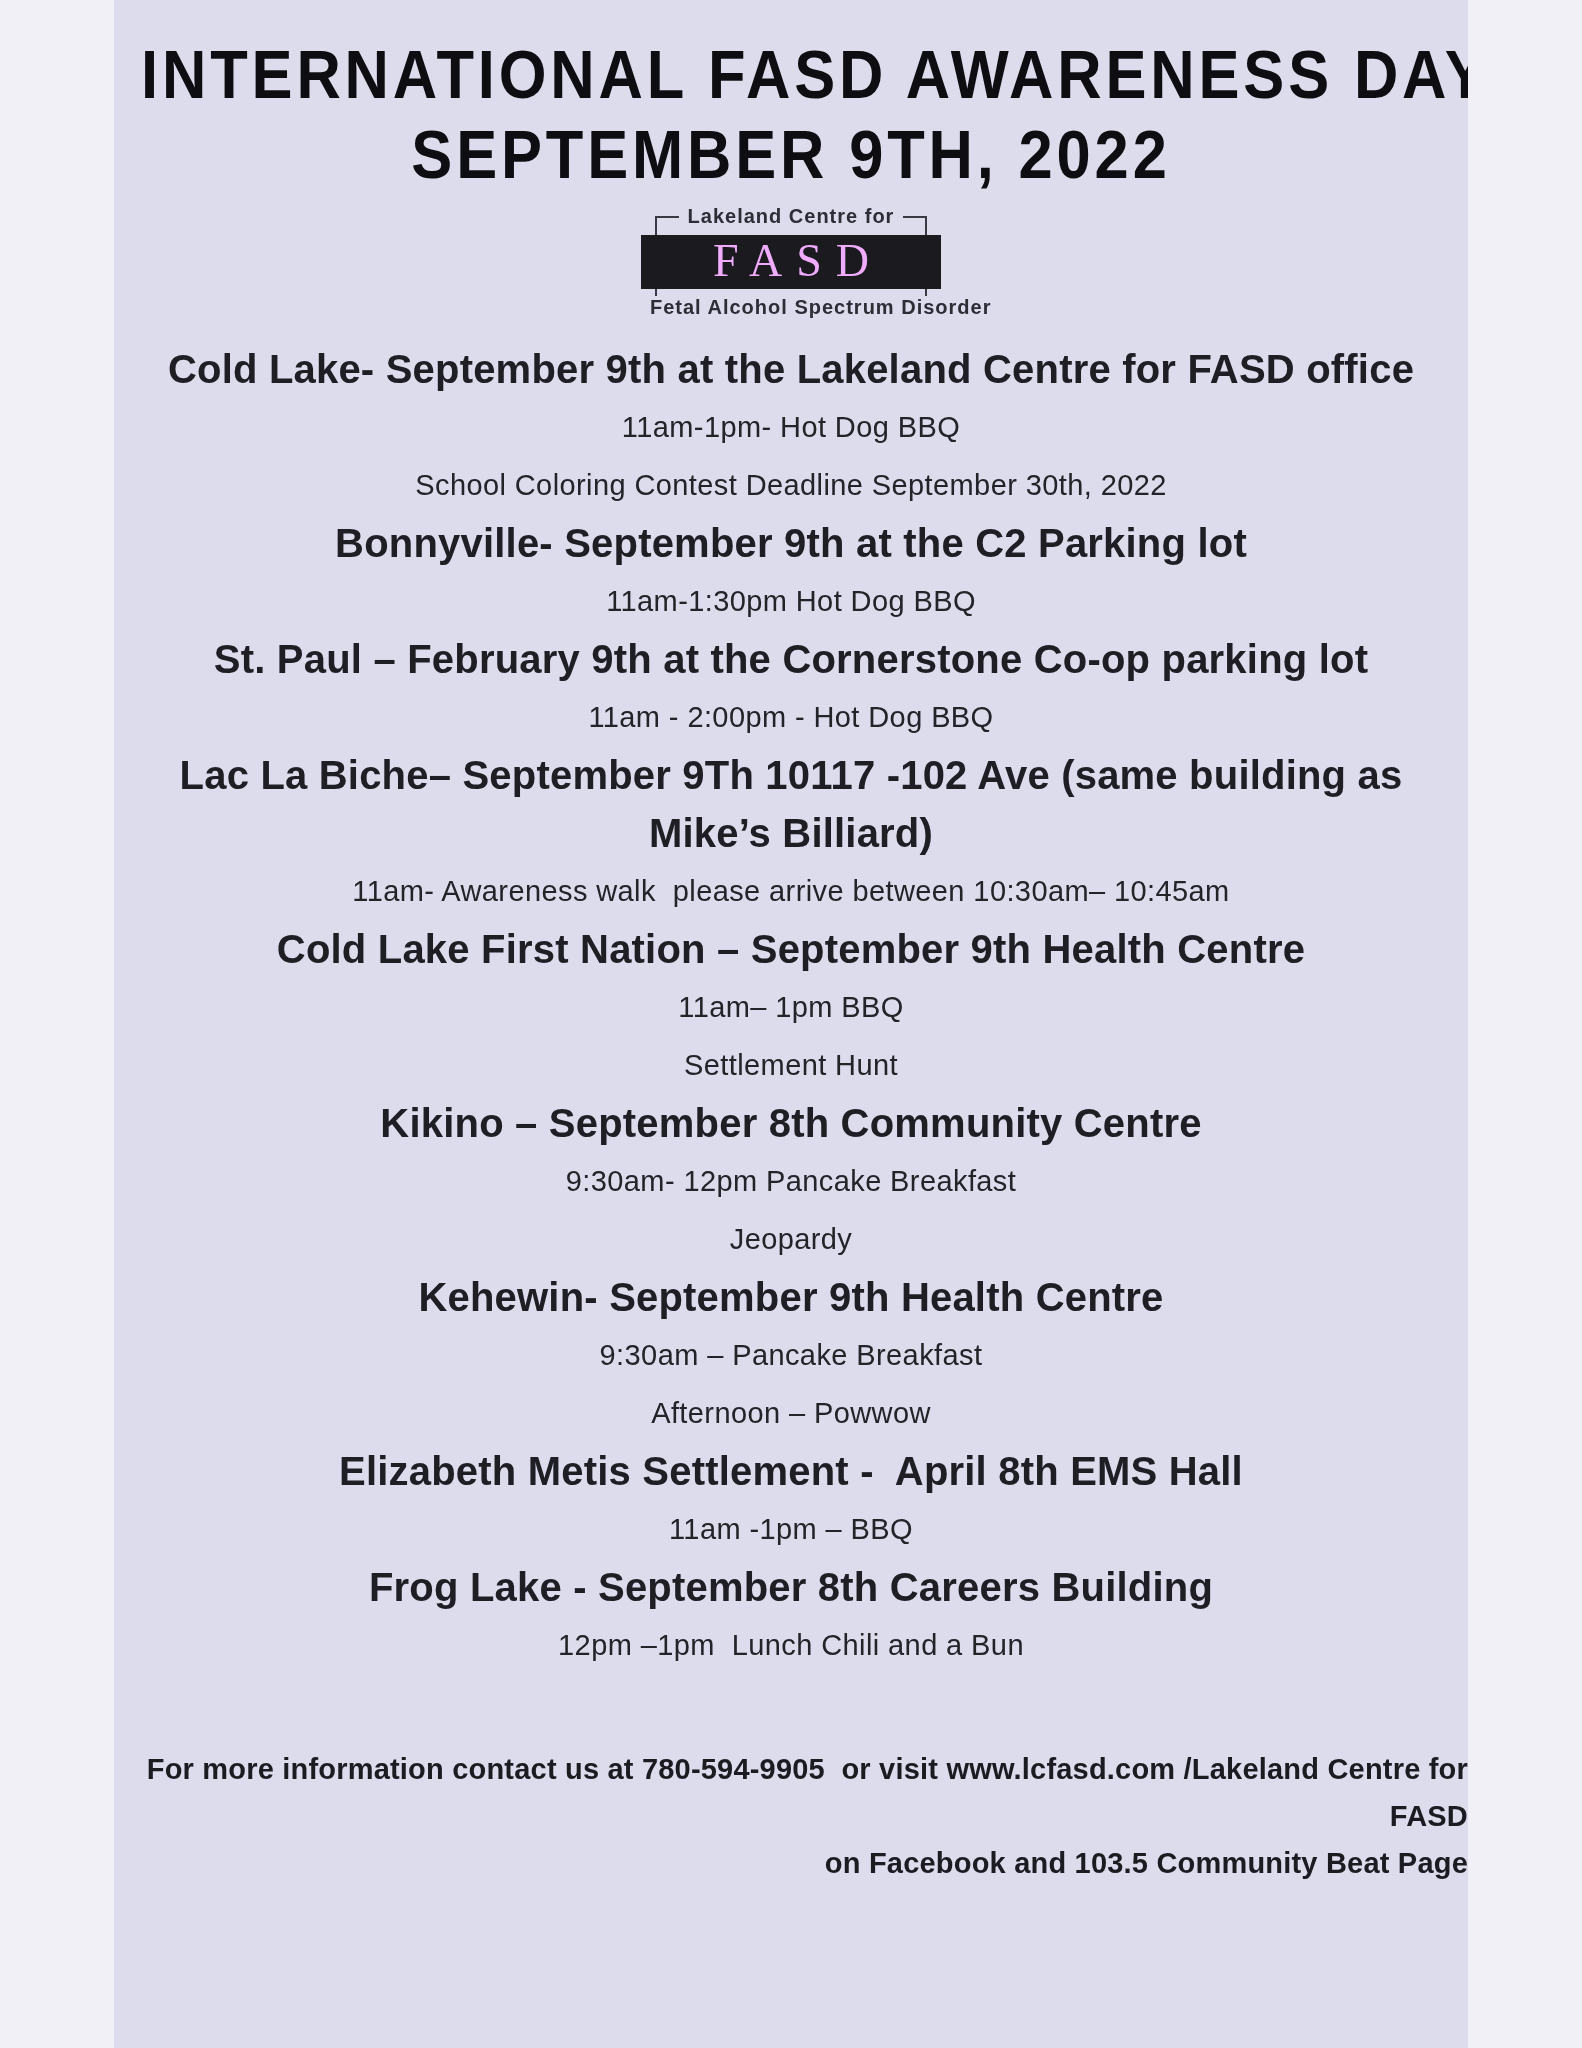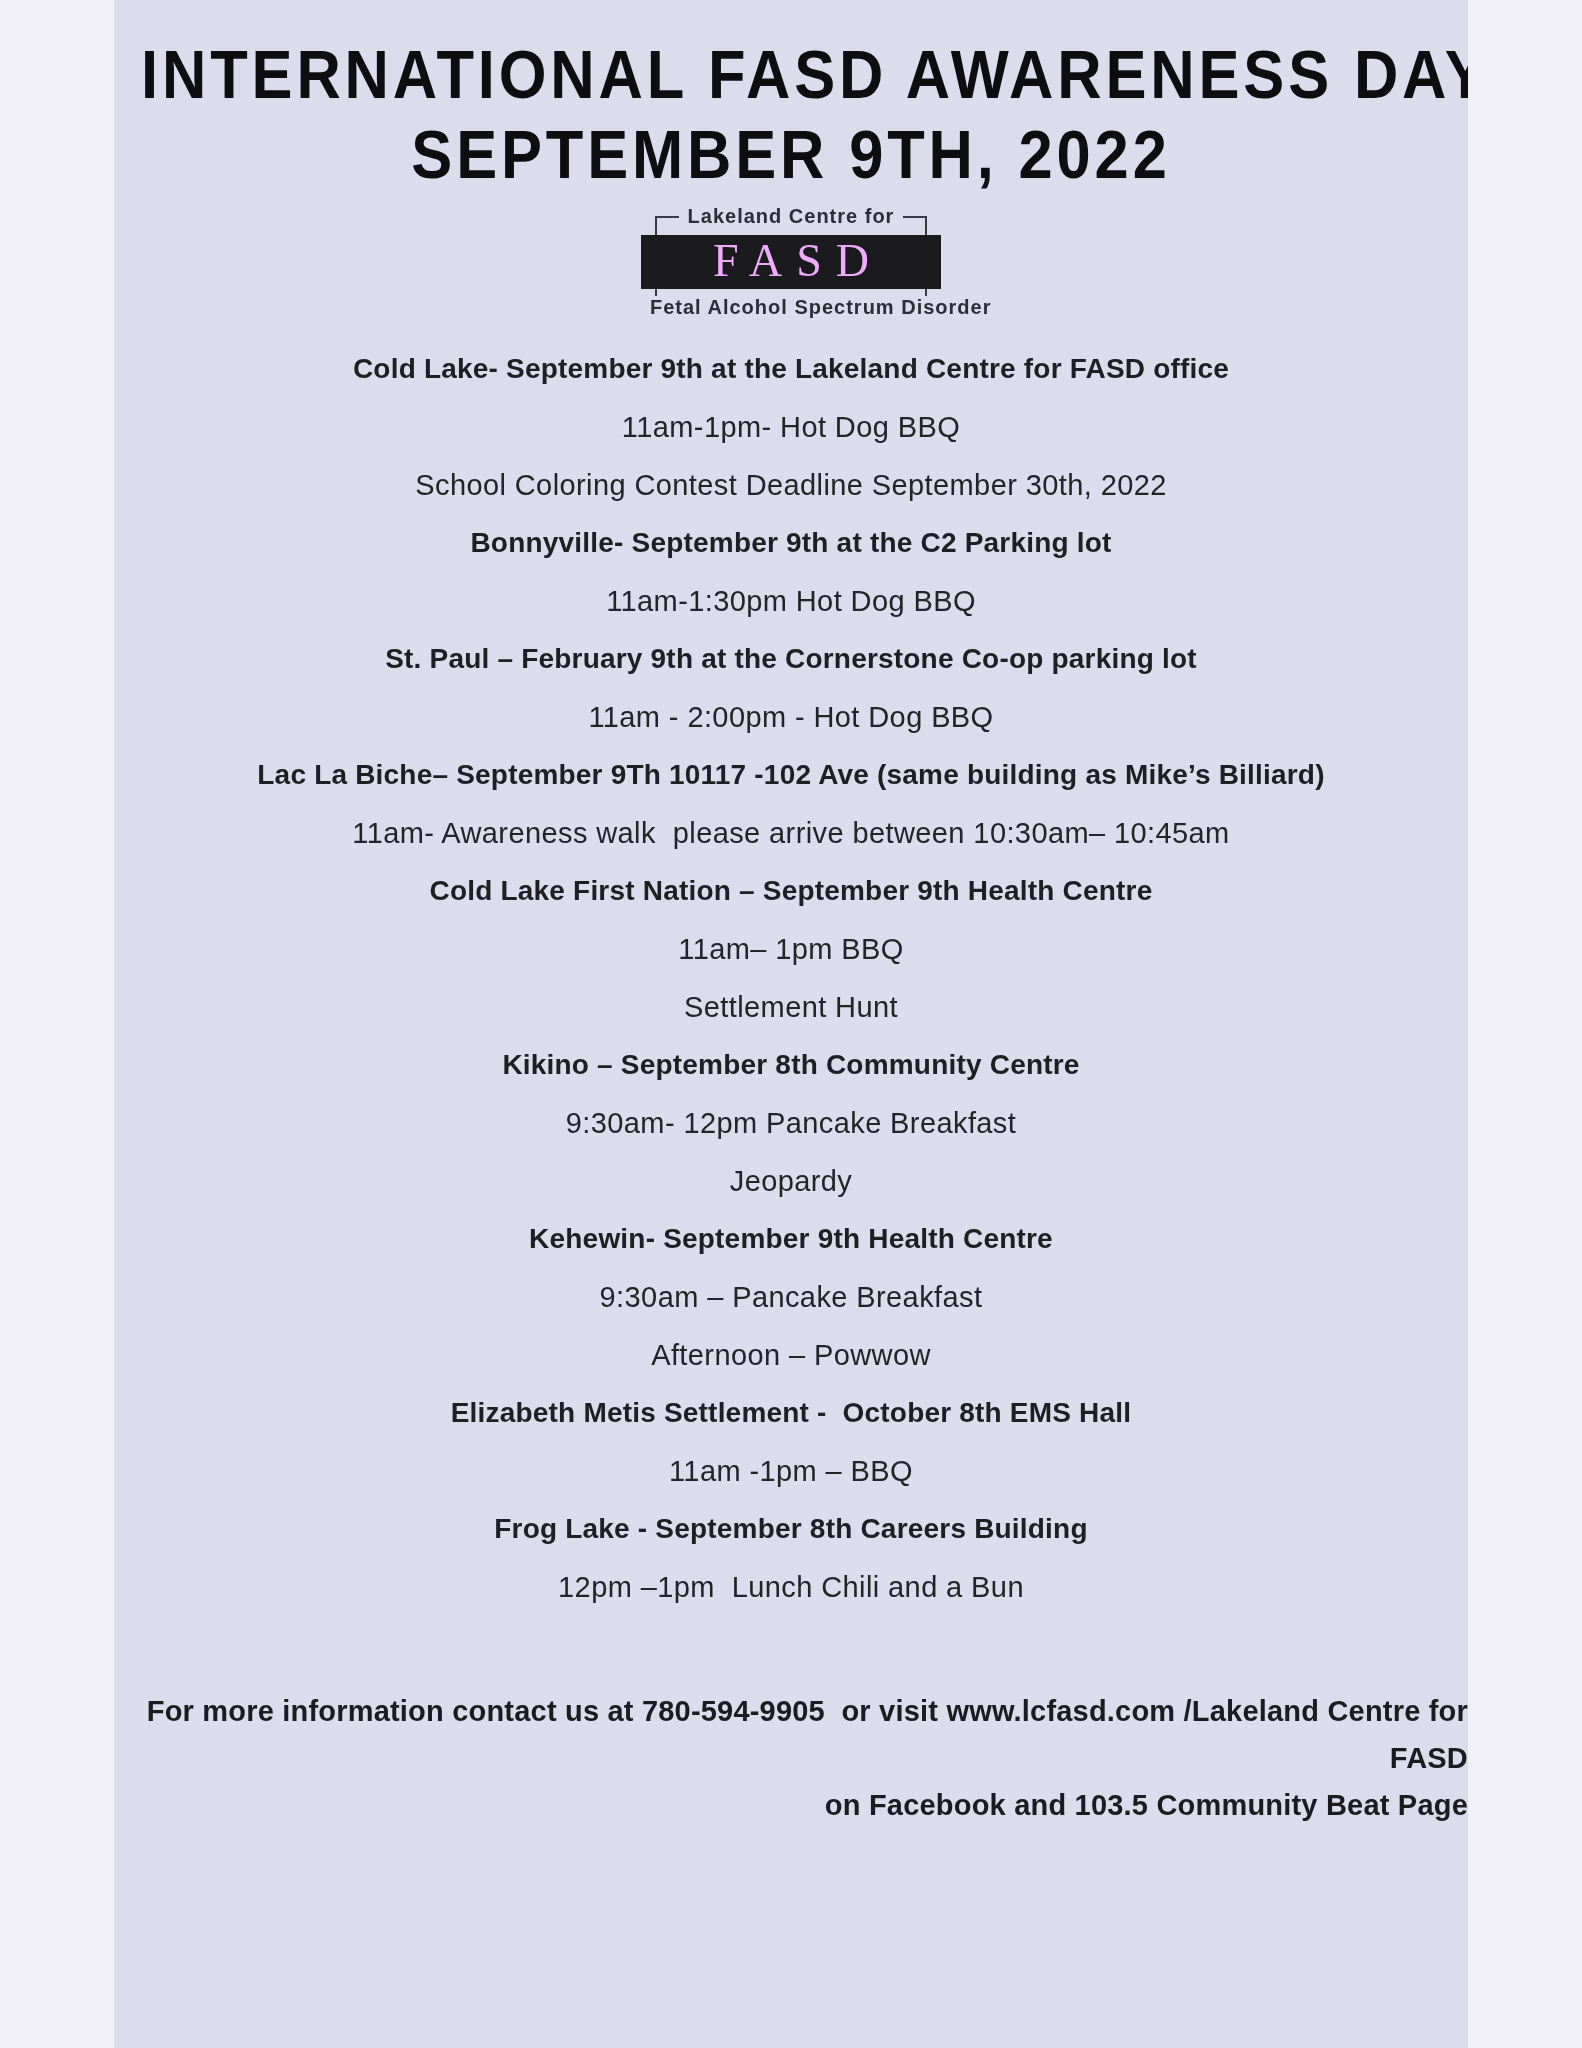--- a/index.html
+++ b/index.html
@@ -74,21 +74,21 @@
     color: #f0abfc;
     font-family: "Liberation Serif", serif;
     font-size: 46px;
     line-height: 52px;
     letter-spacing: 14px;
     text-indent: 14px;
   }
   
   .events { margin-top: 22px; }
   .event-heading {
-    font-size: 28px;
+    font-size: 40px;
     font-weight: bold;
     line-height: 58px;
     white-space: pre-wrap;
     letter-spacing: 0.2px;
   }
   .event-line {
     font-size: 29px;
     font-weight: normal;
     line-height: 58px;
     white-space: pre-wrap;
@@ -139,21 +139,21 @@
       <div class="event-line">11am- Awareness walk  please arrive between 10:30am– 10:45am</div>
       <div class="event-heading">Cold Lake First Nation – September 9th Health Centre</div>
       <div class="event-line">11am– 1pm BBQ</div>
       <div class="event-line">Settlement Hunt</div>
       <div class="event-heading">Kikino – September 8th Community Centre</div>
       <div class="event-line">9:30am- 12pm Pancake Breakfast</div>
       <div class="event-line">Jeopardy</div>
       <div class="event-heading">Kehewin- September 9th Health Centre</div>
       <div class="event-line">9:30am – Pancake Breakfast</div>
       <div class="event-line">Afternoon – Powwow</div>
-      <div class="event-heading">Elizabeth Metis Settlement -  October 8th EMS Hall</div>
+      <div class="event-heading">Elizabeth Metis Settlement -  April 8th EMS Hall</div>
       <div class="event-line">11am -1pm – BBQ</div>
       <div class="event-heading">Frog Lake - September 8th Careers Building</div>
       <div class="event-line">12pm –1pm  Lunch Chili and a Bun</div>
     </div>
 
   <div class="footer">
     <p>For more information contact us at 780-594-9905  or visit www.lcfasd.com /Lakeland Centre for FASD</p>
     <p>on Facebook and 103.5 Community Beat Page</p>
   </div>
 

